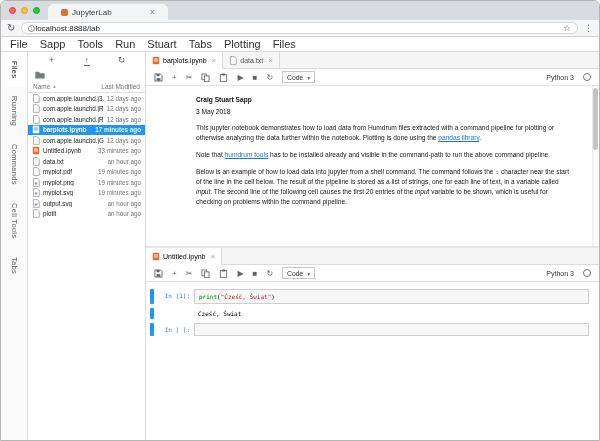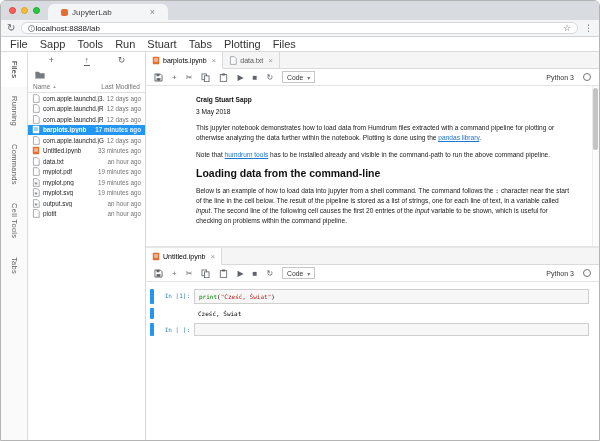--- a/index.html
+++ b/index.html
@@ -353,21 +353,20 @@
           <span class="tb-spacer"></span>
           <span class="kernel-name">Python 3</span>
           <span class="kernel-status"></span>
         </div>
 
         <div class="doccontent">
           <div class="md-author">Craig Stuart Sapp</div>
           <div class="md-date">3 May 2018</div>
           <p><span>This jupyter notebook demonstrates how to load data from Humdrum files extracted with a command pipeline for plotting or otherwise analyzing the data further within the notebook. Plotting is done using the </span><a href="#">pandas library</a><span>.</span></p>
           <p><span>Note that </span><a href="#">humdrum tools</a><span> has to be installed already and visible in the command-path to run the above command pipeline.</span></p>
-          <h2>Loading data from the command-line</h2>
           <p><span>Below is an example of how to load data into jupyter from a shell command. The command follows the </span><span class="icode">:</span><span> character near the start of the line in the cell below. The result of the pipeline is stored as a list of strings, one for each line of text, in a variable called </span><span class="ital">input</span><span>. The second line of the following cell causes the first 20 entries of the </span><span class="ital">input</span><span> variable to be shown, which is useful for checking on problems within the command pipeline.</span></p>
           <div class="scroll-track">
               <div class="scroll-thumb"></div>
             </div>
         </div>
       </div>
 
       <div class="panel bottom">
         <div class="docktabs">
           <div class="dtab active">

